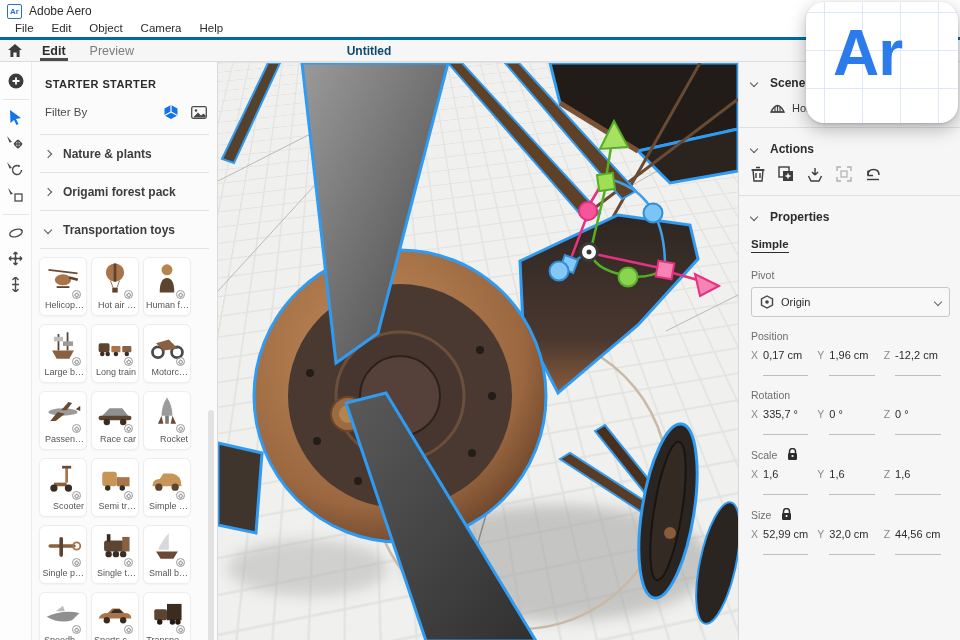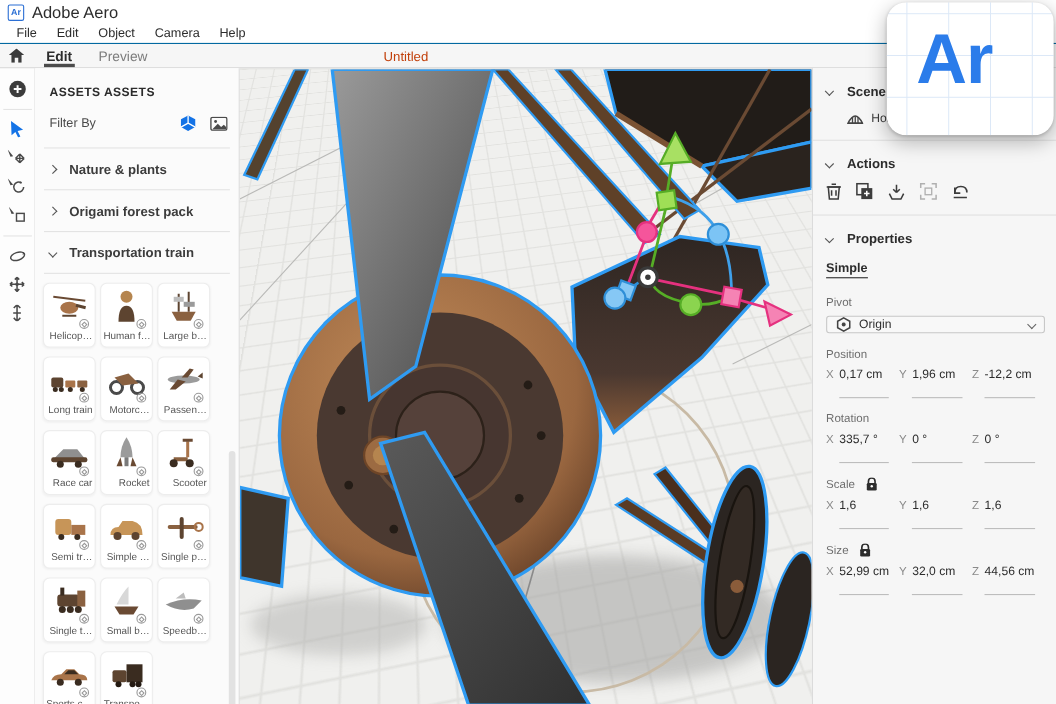--- a/index.html
+++ b/index.html
@@ -4,34 +4,34 @@
 <style>
   * { margin:0; padding:0; box-sizing:border-box; }
   html,body { width:960px; height:640px; overflow:hidden; background:#fff;
     font-family:"Liberation Sans", sans-serif; -webkit-font-smoothing:antialiased; }
   #app { position:absolute; inset:0; width:960px; height:640px; display:flex; flex-direction:column; }
 
   
   .titlebar { height:22px; display:flex; align-items:center; padding-left:7px; background:#fff; }
   .app-icon { width:15px; height:15px; border:1.5px solid #2b6fd4; border-radius:2px; color:#2b6fd4;
     font-size:8px; font-weight:bold; display:flex; align-items:center; justify-content:center; background:#fff; }
-  .app-title { font-size:15px; color:#2c2c2c; margin-left:7px; }
+  .app-title { font-size:12px; color:#2c2c2c; margin-left:7px; }
 
   
-  .menubar { height:18px; display:flex; align-items:center; padding-left:6px; background:#fff; border-bottom:1px solid #0369a1; }
+  .menubar { height:18px; display:flex; padding-left:6px; background:#fff; border-bottom:3px solid #0369a1; }
   .menu-item { font-size:11.5px; color:#2c2c2c; padding:0 9px; cursor:default; }
 
   
   .tabbar { height:22px; background:#f6f6f6; border-bottom:1px solid #dcdcdc; display:flex; align-items:stretch; position:relative; }
   .home-btn { width:30px; display:flex; align-items:center; justify-content:center; }
   .tab { font-size:12.5px; color:#7c7c7c; padding:0 12px; display:flex; align-items:center; position:relative; }
   .tab[data-active="true"] { color:#2c2c2c; font-weight:bold; }
   .tab[data-active="true"]::after { content:""; position:absolute; left:10px; right:10px; bottom:0; height:3px; background:#4b4b4b; }
   .doc-title { position:absolute; left:0; right:222px; top:0; bottom:0; display:flex; align-items:center; justify-content:center;
-    font-size:12px; color:#c2410c; pointer-events:none; }
+    font-size:12px; color:#0c4a6e; pointer-events:none;font-weight:bold; }
 
   
   .main { flex:1; display:flex; min-height:0; }
 
   
   .rail { width:32px; background:#fdfdfd; border-right:1px solid #ececec; display:flex; flex-direction:column; align-items:center; padding-top:6px; }
   .rail .tool { width:26px; height:25px; display:flex; align-items:center; justify-content:center; margin-bottom:1px; border-radius:3px; }
   .rail .sep { width:26px; height:1px; background:#e4e4e4; margin:5px 0; }
   .rail svg { display:block; }
 
@@ -71,21 +71,21 @@
   .rp-section-head .chev { margin-right:13px; }
   .rp-section-head .rp-title { font-size:12px; font-weight:bold; }
   .scene-item { display:flex; align-items:center; margin:12px 0 0 31px; color:#3c3c3c; font-size:11px; }
   .scene-item svg { margin-right:7px; }
   .rp-div { height:1px; background:#e0e0e0; margin:13px 0 0 0; }
   .actions-row { display:flex; align-items:center; gap:13px; padding:10px 0 0 12px; }
   .actions-row .abtn { display:flex; }
   .layout-tab { display:inline-block; margin:14px 0 0 12px; font-size:11.5px; font-weight:bold; color:#2c2c2c;
     border-bottom:1.5px solid #2c2c2c; padding-bottom:2px; }
   .pivot-label { margin:16px 0 0 12px; font-size:10.5px; color:#6e6e6e; }
-  .pivot-select { display:flex; align-items:center; margin:6px 10px 0 12px; height:16px; border:1px solid #c8c8c8;
+  .pivot-select { display:flex; align-items:center; margin:6px 10px 0 12px; height:30px; border:1px solid #c8c8c8;
     border-radius:3px; background:#f8f8f8; padding:0 8px; }
   .pivot-select .pv-text { flex:1; font-size:11px; color:#2c2c2c; margin-left:7px; }
   .prop-group { margin-top:13px; }
   .pg-head { display:flex; align-items:flex-end; margin-left:12px; font-size:10.5px; color:#6e6e6e; }
   .pg-head .lock { margin-left:10px; display:flex; }
   .pg-fields { display:flex; margin:7px 10px 0 12px; }
   .pfield { width:66px; margin-right:9px; display:flex; align-items:baseline; }
   .pfield .axis { font-size:10.5px; color:#8a8a8a; margin-right:5px; }
   .pfield .val { font-size:11px; color:#2c2c2c; border-bottom:1px solid #bdbdbd; flex:1; padding-bottom:14px; white-space:nowrap; }
 
@@ -290,21 +290,21 @@
           </svg>
       </div>
       <div class="tool">
         <svg width="9" height="15" viewBox="0 0 9 15">
             <path d="M4.5 0 v15 M4.5 0 l-3 3 M4.5 0 l3 3 M4.5 15 l-3-3 M4.5 15 l3-3 M1 7.5 h7" stroke="#4a4a4a" stroke-width="1.4" fill="none"></path>
           </svg>
       </div>
     </div>
 
     <div class="assets">
-      <div class="assets-head">ASSETS ASSETS</div>
+      <div class="assets-head">STARTER STARTER</div>
       <div class="filter-row">
         <span class="filter-label">Filter By</span>
         <span class="ficon">
           <svg width="16" height="16" viewBox="0 0 16 16">
               <path d="M8 1 L14.5 4.5 V11.5 L8 15 L1.5 11.5 V4.5 Z" fill="#1473e6"></path>
               <path d="M8 1 V8 L14.5 11.5 M8 8 L1.5 11.5" stroke="#fff" stroke-width="1.2" fill="none"></path>
             </svg>
         </span>
         <span class="ficon">
           <svg width="16" height="13" viewBox="0 0 16 13">
@@ -329,39 +329,50 @@
             <div class="category">
               <span class="chev" data-dir="right"></span>
               <span class="label">Origami forest pack</span>
             </div>
             <div class="divider"></div>
           </div>
 
           <div>
             <div class="category">
               <span class="chev" data-dir="down"></span>
-              <span class="label">Transportation train</span>
+              <span class="label">Transportation toys</span>
             </div>
             <div class="divider"></div>
           </div>
         </div>
       <div class="asset-grid">
 
           <div class="asset-card">
             <div>
               <svg class="thumb">
                 <use href="#i-helicopter"></use>
               </svg>
             </div>
             <span class="badge">
               <i></i>
             </span>
             <div class="alabel">Helicop…</div>
           </div>
 
+          <div class="asset-card">
+            <div>
+              <svg class="thumb">
+                <use href="#i-balloon"></use>
+              </svg>
+            </div>
+            <span class="badge">
+              <i></i>
+            </span>
+            <div class="alabel">Hot air …</div>
+          </div>
 
           <div class="asset-card">
             <div>
               <svg class="thumb">
                 <use href="#i-figure"></use>
               </svg>
             </div>
             <span class="badge">
               <i></i>
             </span>

